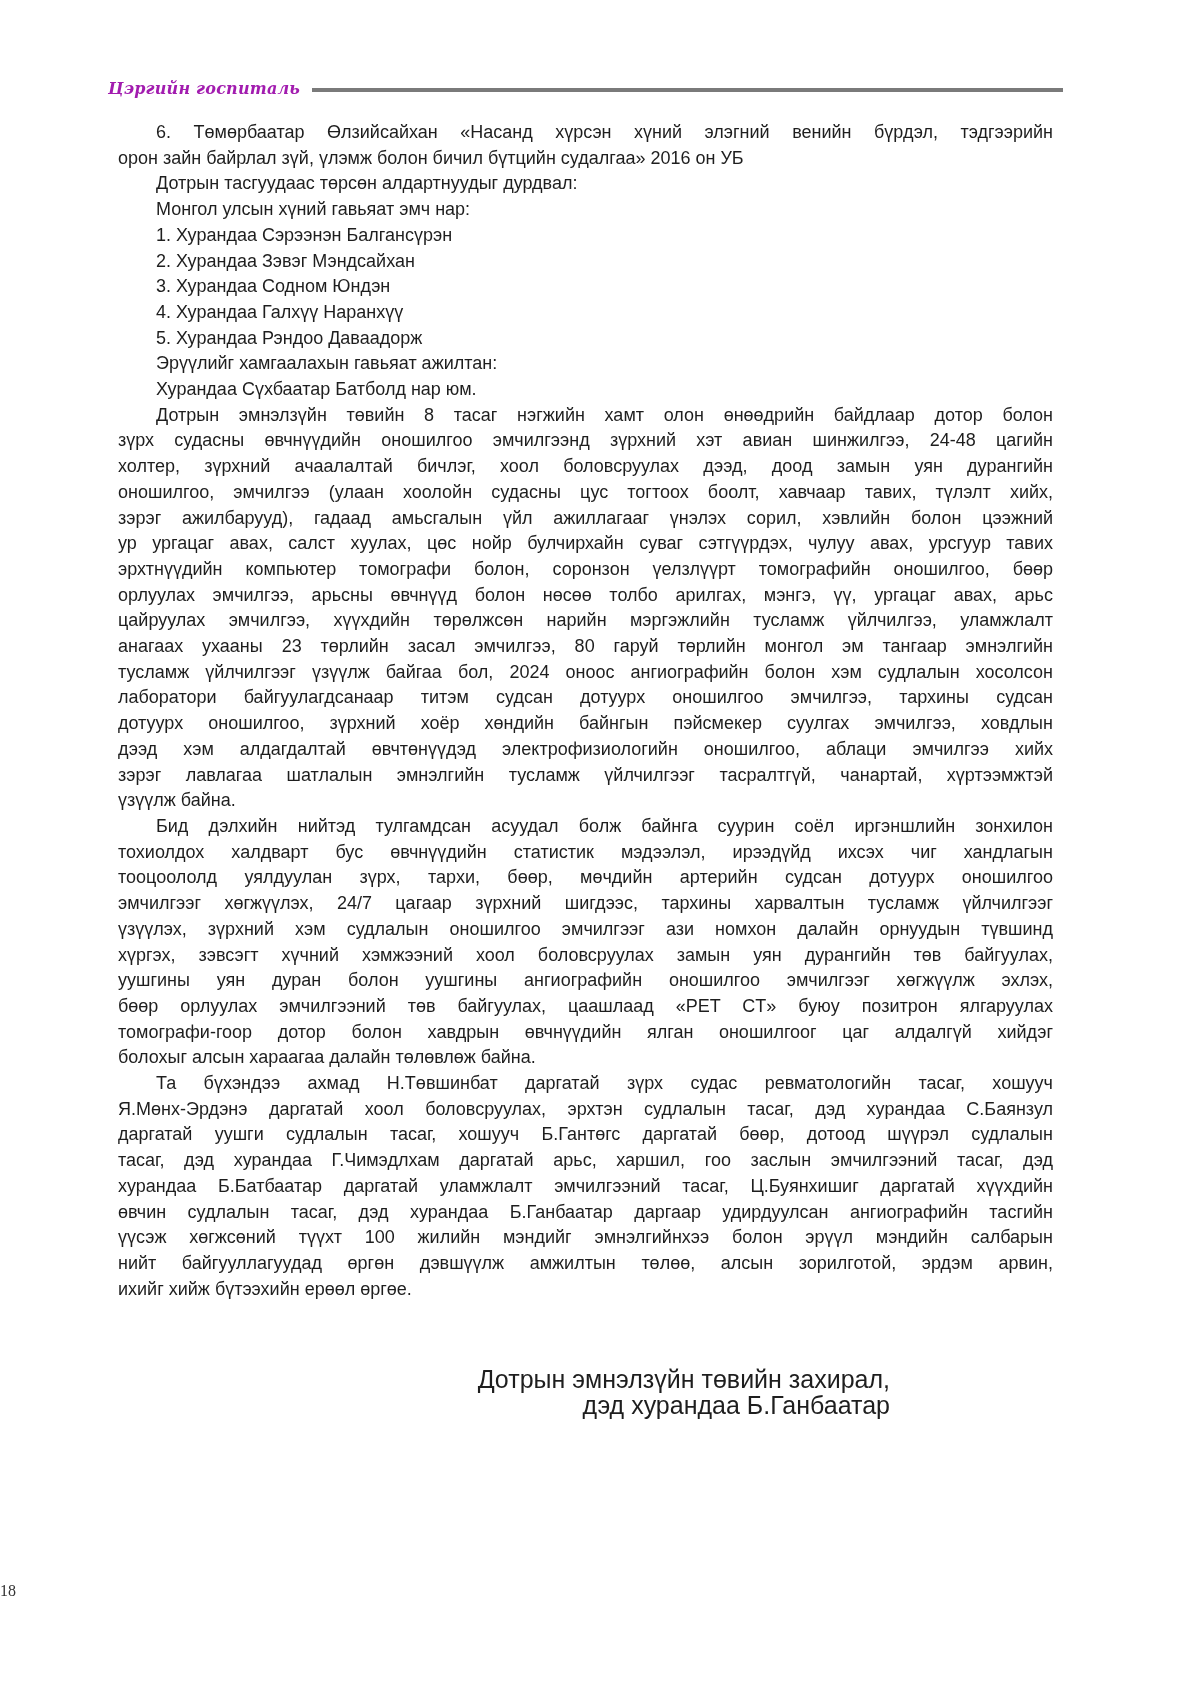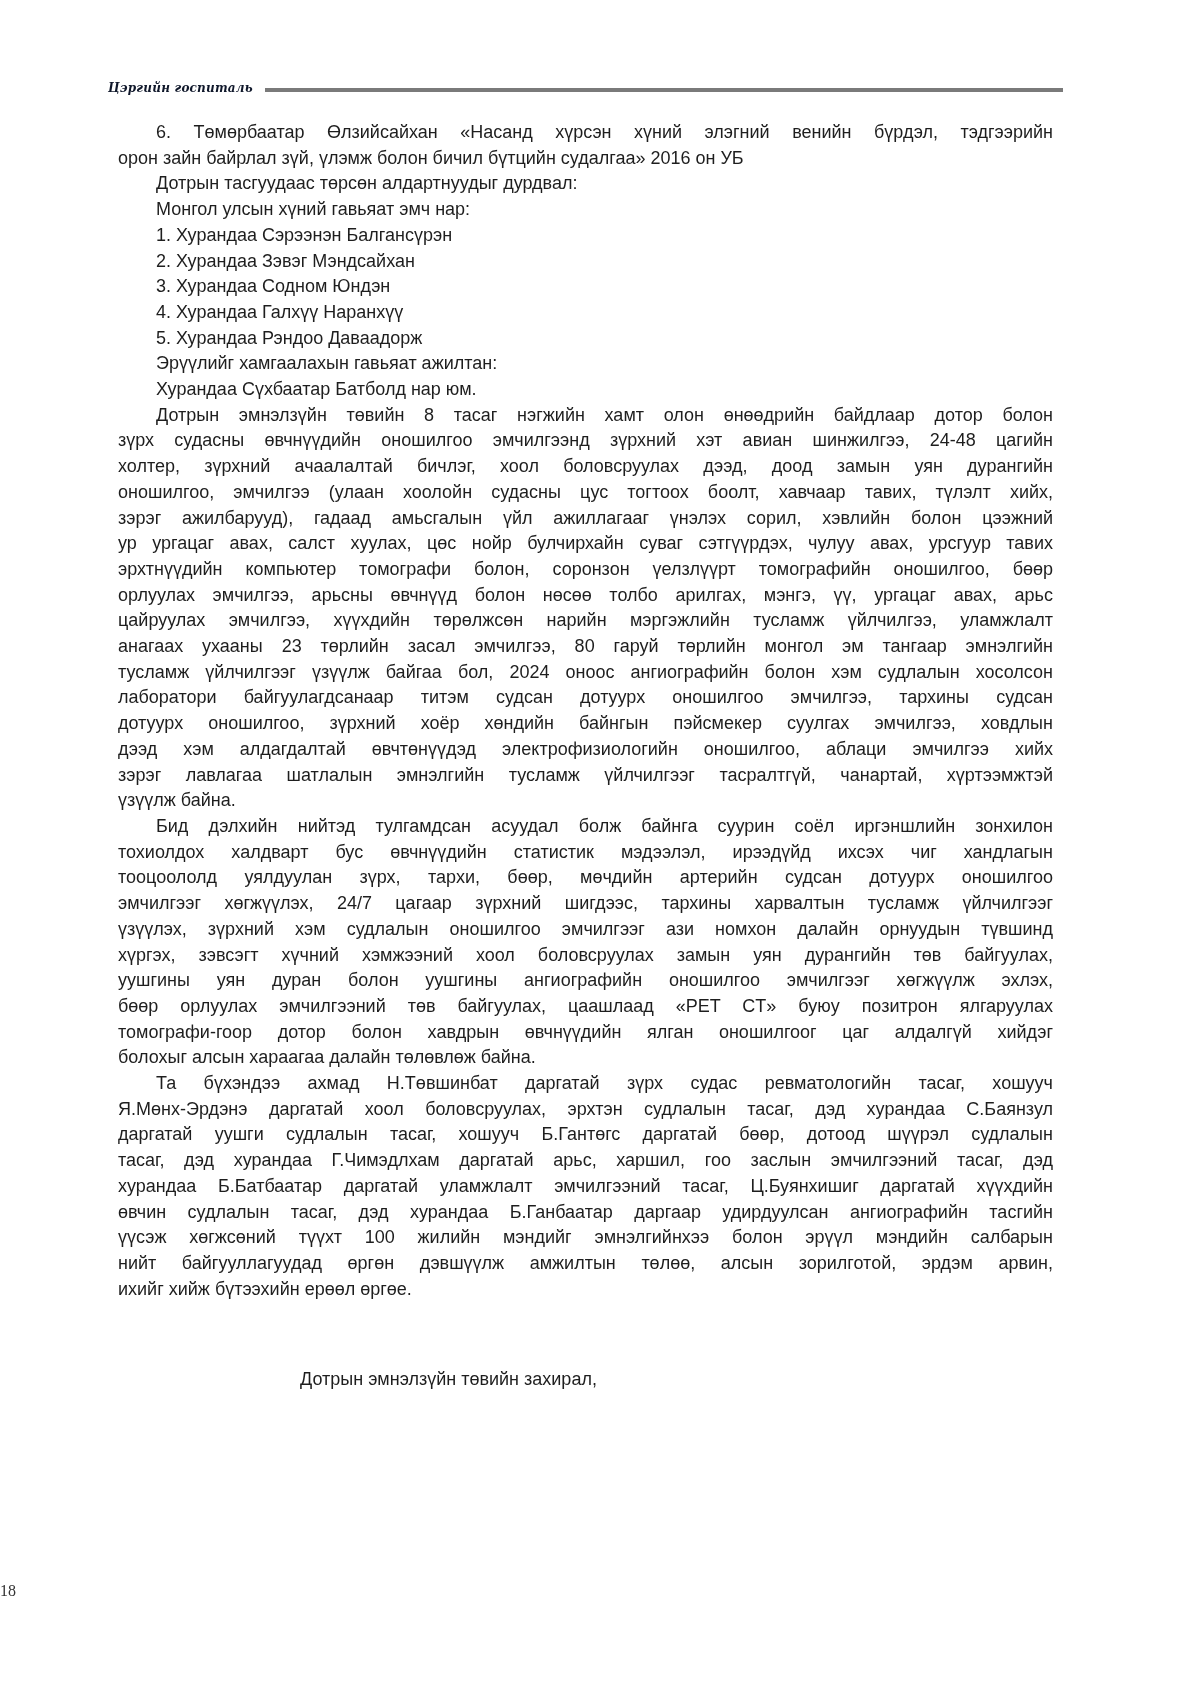--- a/index.html
+++ b/index.html
@@ -1,25 +1,25 @@
 <!DOCTYPE html>
 <html><head>
 <meta charset="utf-8">
 <style>
   html, body { margin: 0; padding: 0; background: #ffffff; }
   body { width: 1190px; height: 1683px; position: relative; overflow: hidden; }
   .page { position: absolute; left: 0; top: 0; width: 1190px; height: 1683px; background: #fff; }
   .header { position: absolute; left: 108px; top: 76px; width: 955px; height: 24px; display: flex; align-items: center; }
-  .header-title { font-family: "DejaVu Serif", "Liberation Serif", serif; font-style: italic; font-weight: bold; font-size: 12px; color: #0f172a; white-space: nowrap; letter-spacing: 0.2px; }
+  .header-title { font-family: "DejaVu Serif", "Liberation Serif", serif; font-style: italic; font-weight: bold; font-size: 16px; color: #a21caf; white-space: nowrap; letter-spacing: 0.2px; }
   .header-rule { flex: 1; height: 4px; background: #7a7a7a; margin-left: 12px; margin-top: 4px; }
   .body-text { position: absolute; left: 118px; top: 120px; width: 935px; font-family: "Liberation Sans", sans-serif; font-size: 18px; line-height: 25.7px; color: #1e1e1e; }
   .line { display: block; white-space: nowrap; }
   .indent { padding-left: 38px; }
   .just { text-align: justify; text-align-last: justify; white-space: normal; }
-  .signature { position: absolute; left: 300px; top: 1366px; width: 590px; font-family: "Liberation Sans", sans-serif; font-size: 18px; line-height: 26px; color: #1e1e1e; text-align: left; }
+  .signature { position: absolute; left: 300px; top: 1366px; width: 590px; font-family: "Liberation Sans", sans-serif; font-size: 25px; line-height: 26px; color: #1e1e1e; text-align: right; }
   .page-number { position: absolute; left: 0; width: 1190px; top: 1582px; text-align: left; font-family: "Liberation Serif", serif; font-size: 16px; color: #333; }
 </style>
 </head>
 <body>
 
 <div class="page">
 
   <div class="header">
     <span class="header-title">Цэргийн госпиталь</span>
     <span class="header-rule"></span>
@@ -74,16 +74,17 @@
     <span class="line just">тасаг, дэд хурандаа Г.Чимэдлхам даргатай арьс, харшил, гоо заслын эмчилгээний тасаг, дэд</span>
     <span class="line just">хурандаа Б.Батбаатар даргатай уламжлалт эмчилгээний тасаг, Ц.Буянхишиг даргатай хүүхдийн</span>
     <span class="line just">өвчин судлалын тасаг, дэд хурандаа Б.Ганбаатар даргаар удирдуулсан ангиографийн тасгийн</span>
     <span class="line just">үүсэж хөгжсөний түүхт 100 жилийн мэндийг эмнэлгийнхээ болон эрүүл мэндийн салбарын</span>
     <span class="line just">нийт байгууллагуудад өргөн дэвшүүлж амжилтын төлөө, алсын зорилготой, эрдэм арвин,</span>
     <span class="line">ихийг хийж бүтээхийн ерөөл өргөе.</span>
   </div>
 
   <div class="signature">
     <div>Дотрын эмнэлзүйн төвийн захирал,</div>
+    <div>дэд хурандаа Б.Ганбаатар</div>
   </div>
 
   <div class="page-number">18</div>
 </div>
 
 </body></html>

